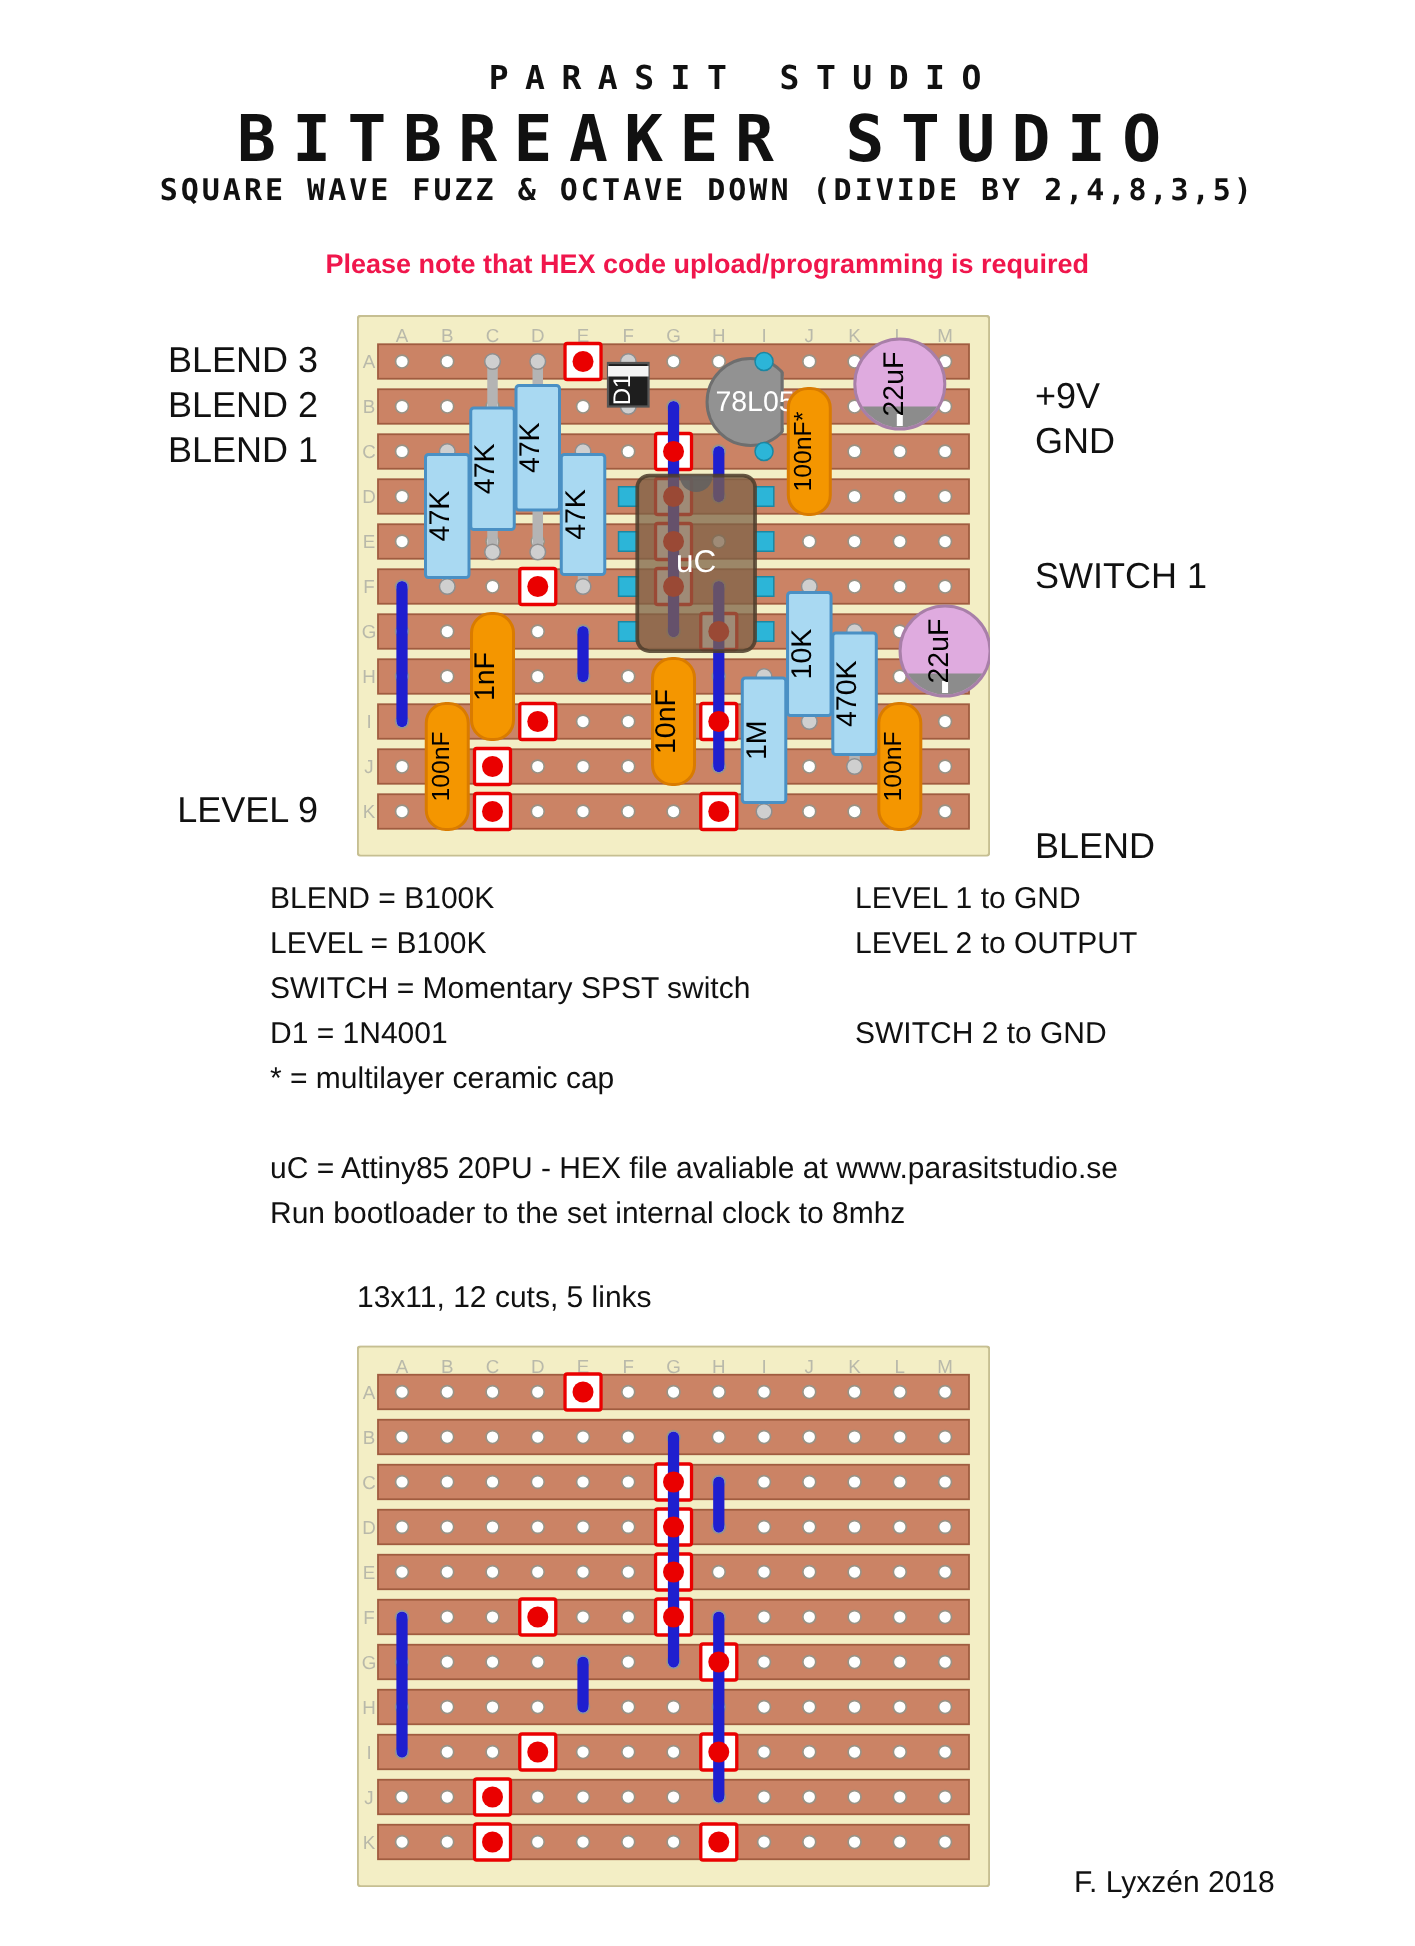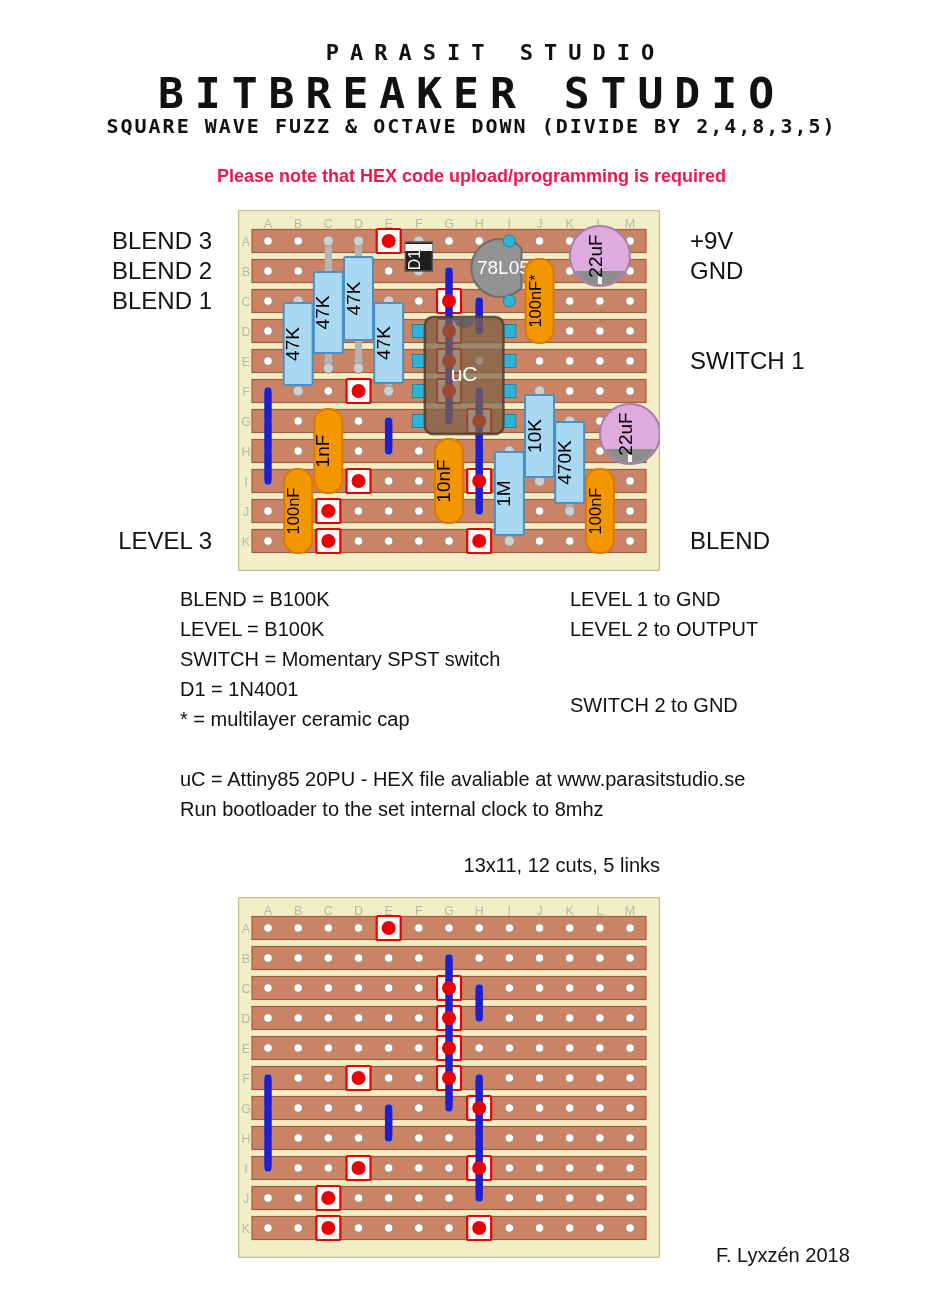--- a/index.html
+++ b/index.html
@@ -6,38 +6,38 @@
   body{width:943px;height:1297px;position:relative;font-family:"Liberation Sans",sans-serif;color:#111;}
   .abs{position:absolute;}
   .pixelfont{font-family:"DejaVu Sans Mono",monospace;font-weight:bold;white-space:nowrap;}
   .center{left:0;width:943px;text-align:center;}
   .studio{top:40px;font-size:22px;letter-spacing:11px;padding-left:24px;}
   .bigtitle{top:68px;font-size:43px;letter-spacing:11px;}
   .subtitle{top:114px;font-size:20px;letter-spacing:2px;}
   .note{top:139px;font-size:18px;font-weight:bold;color:#f0164c;margin-top:27px;}
   .padlabel{font-size:24px;white-space:nowrap;}
   .padleft{left:88px;width:124px;text-align:right;}
-  .padright{left:690px;}
+  .padright{left:690px;margin-top:24px;}
   .legend{font-size:20px;white-space:nowrap;}
   .boardbox{width:422px;height:361px;}
-  .caption{left:238px;width:422px;text-align:right;top:854px;font-size:20px;}
+  .caption{left:238px;width:422px;text-align:left;top:854px;font-size:20px;}
   .footer{left:716px;top:1244px;font-size:20px;}
 </style>
 </head>
 <body>
 
 <div class="abs center pixelfont studio">PARASIT STUDIO</div>
 <div class="abs center pixelfont bigtitle">BITBREAKER STUDIO</div>
 <div class="abs center pixelfont subtitle">SQUARE WAVE FUZZ &amp; OCTAVE DOWN (DIVIDE BY 2,4,8,3,5)</div>
 <div class="abs center note">Please note that HEX code upload/programming is required</div>
 
 <div class="abs padlabel padleft" style="top:227px">BLEND 3</div>
 <div class="abs padlabel padleft" style="top:257px">BLEND 2</div>
 <div class="abs padlabel padleft" style="top:287px">BLEND 1</div>
-<div class="abs padlabel padleft" style="top:527px">LEVEL 3</div>
+<div class="abs padlabel padleft" style="top:527px">LEVEL 9</div>
 
 <div class="abs padlabel padright" style="top:227px">+9V</div>
 <div class="abs padlabel padright" style="top:257px">GND</div>
 <div class="abs padlabel padright" style="top:347px">SWITCH 1</div>
 <div class="abs padlabel padright" style="top:527px">BLEND</div>
 
 <div class="abs boardbox" style="left:238px;top:210px"><svg viewBox="0 0 422 361" width="422" height="361">
       <rect x="0.5" y="0.5" width="421" height="360" rx="2" fill="#f3eec5" stroke="#c6bf92" stroke-width="1.5"></rect>
       <text x="30" y="18" font-size="12.5" fill="#b9b9aa" text-anchor="middle" font-family="&quot;Liberation Sans&quot;,sans-serif">A</text>
       <text x="60.17" y="18" font-size="12.5" fill="#b9b9aa" text-anchor="middle" font-family="&quot;Liberation Sans&quot;,sans-serif">B</text>
@@ -369,21 +369,21 @@
       </clipPath>
     </svg></div>
 
 <div class="abs legend" style="left:180px;top:588px">BLEND = B100K</div>
 <div class="abs legend" style="left:180px;top:618px">LEVEL = B100K</div>
 <div class="abs legend" style="left:180px;top:648px">SWITCH = Momentary SPST switch</div>
 <div class="abs legend" style="left:180px;top:678px">D1 = 1N4001</div>
 <div class="abs legend" style="left:180px;top:708px">* = multilayer ceramic cap</div>
 <div class="abs legend" style="left:570px;top:588px">LEVEL 1 to GND</div>
 <div class="abs legend" style="left:570px;top:618px">LEVEL 2 to OUTPUT</div>
-<div class="abs legend" style="left:570px;top:694px">SWITCH 2 to GND</div>
+<div class="abs legend" style="left:570px;top:678px">SWITCH 2 to GND</div>
 
 <div class="abs legend" style="left:180px;top:768px">uC = Attiny85 20PU - HEX file avaliable at www.parasitstudio.se</div>
 <div class="abs legend" style="left:180px;top:798px">Run bootloader to the set internal clock to 8mhz</div>
 
 <div class="abs caption">13x11, 12 cuts, 5 links</div>
 
 <div class="abs boardbox" style="left:238px;top:897px"><svg viewBox="0 0 422 361" width="422" height="361">
       <rect x="0.5" y="0.5" width="421" height="360" rx="2" fill="#f3eec5" stroke="#c6bf92" stroke-width="1.5"></rect>
       <text x="30" y="18" font-size="12.5" fill="#b9b9aa" text-anchor="middle" font-family="&quot;Liberation Sans&quot;,sans-serif">A</text>
       <text x="60.17" y="18" font-size="12.5" fill="#b9b9aa" text-anchor="middle" font-family="&quot;Liberation Sans&quot;,sans-serif">B</text>

